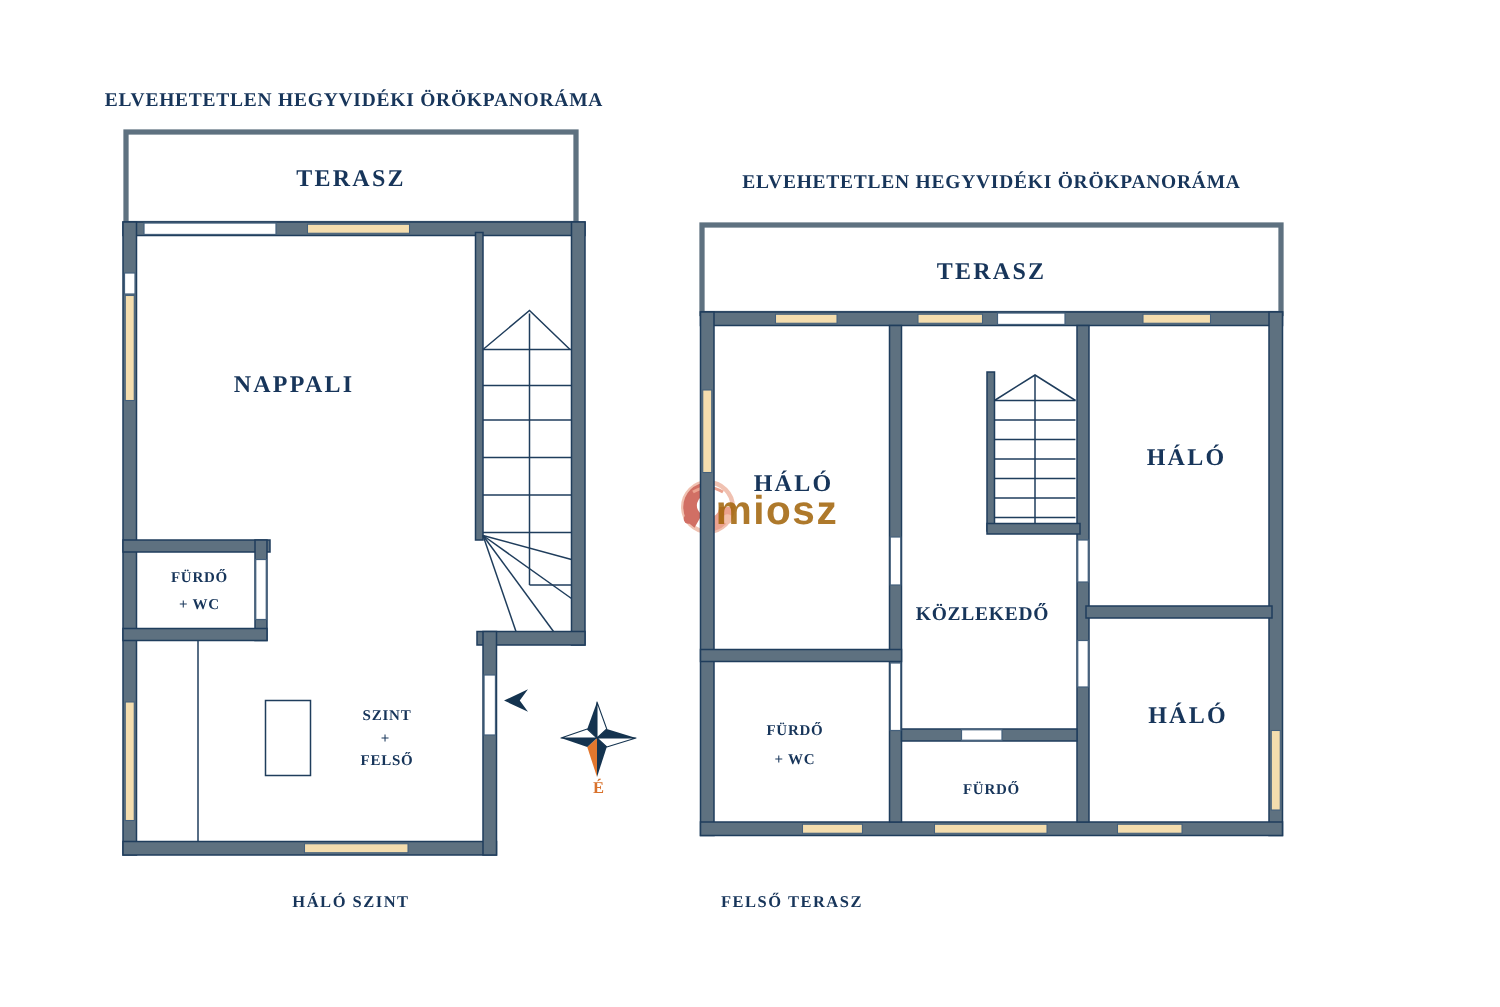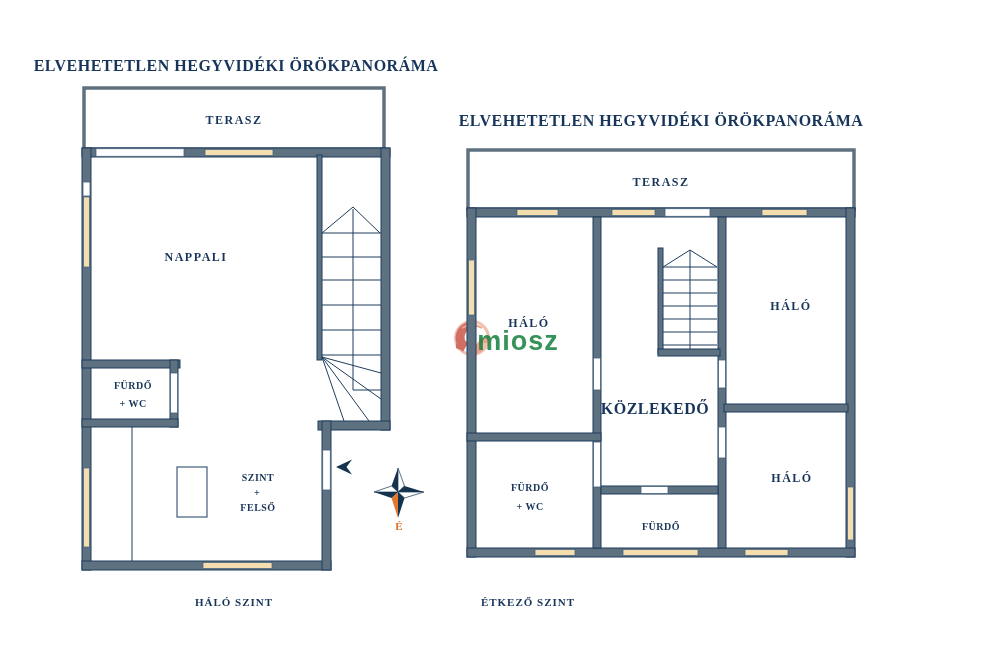--- a/index.html
+++ b/index.html
@@ -4,30 +4,30 @@
 <style>
   html,body { margin:0; padding:0; background:#ffffff; }
   .canvas {
     position:relative; width:1000px; height:671px; background:#ffffff;
     font-family:"Liberation Serif", serif; overflow:hidden;
   }
   .lbl {
     position:absolute; transform:translate(-50%,-50%);
     color:#17355a; font-weight:bold; white-space:nowrap; line-height:1;
   }
-  .hdr   { font-size:16px; letter-spacing:0.5px; }
-  .terasz{ font-size:12px; letter-spacing:1.5px; }
-  .room-lg { font-size:12px; letter-spacing:1.5px; }
+  .hdr   { font-size:13px; letter-spacing:0.5px; }
+  .terasz{ font-size:16px; letter-spacing:1.5px; }
+  .room-lg { font-size:16px; letter-spacing:1.5px; }
   .room  { font-size:10px; letter-spacing:0.5px; }
-  .room-sm { font-size:16px; letter-spacing:0.5px; }
+  .room-sm { font-size:13px; letter-spacing:0.5px; }
   .floorlbl { font-size:11px; letter-spacing:1px; font-weight:bold; }
   .north { font-size:11px; color:#d9722c; letter-spacing:0; }
   .wm-text {
     font-family:"Liberation Sans", sans-serif; font-size:27px; font-weight:bold;
-    color:#15803d; opacity:0.85; letter-spacing:1px; text-transform:lowercase;
+    color:#a16207; opacity:0.85; letter-spacing:1px; text-transform:lowercase;
   }
   svg { position:absolute; left:0; top:0; }
 </style>
 </head>
 <body>
 
 <div class="canvas">
 
   <svg width="1000" height="671" viewBox="0 0 1000 671">
 
@@ -172,17 +172,17 @@
 
   <div class="lbl hdr" style="left:661px; top:121px;">ELVEHETETLEN HEGYVIDÉKI ÖRÖKPANORÁMA</div>
   <div class="lbl terasz" style="left:661px; top:182px;">TERASZ</div>
   <div class="lbl room-lg" style="left:529px; top:323px;">HÁLÓ</div>
   <div class="lbl room-lg" style="left:791px; top:306px;">HÁLÓ</div>
   <div class="lbl room-lg" style="left:792px; top:478px;">HÁLÓ</div>
   <div class="lbl room-sm" style="left:655px; top:409px;">KÖZLEKEDŐ</div>
   <div class="lbl room" style="left:530px; top:488px;">FÜRDŐ</div>
   <div class="lbl room" style="left:530px; top:507px;">+ WC</div>
   <div class="lbl room" style="left:661px; top:527px;">FÜRDŐ</div>
-  <div class="lbl floorlbl" style="left:528px; top:602px;">ÉTKEZŐ SZINT</div>
+  <div class="lbl floorlbl" style="left:528px; top:602px;">FELSŐ TERASZ</div>
 
   <div class="lbl north" style="left:399px; top:526px;">É</div>
 
 </div>
 
 </body></html>

